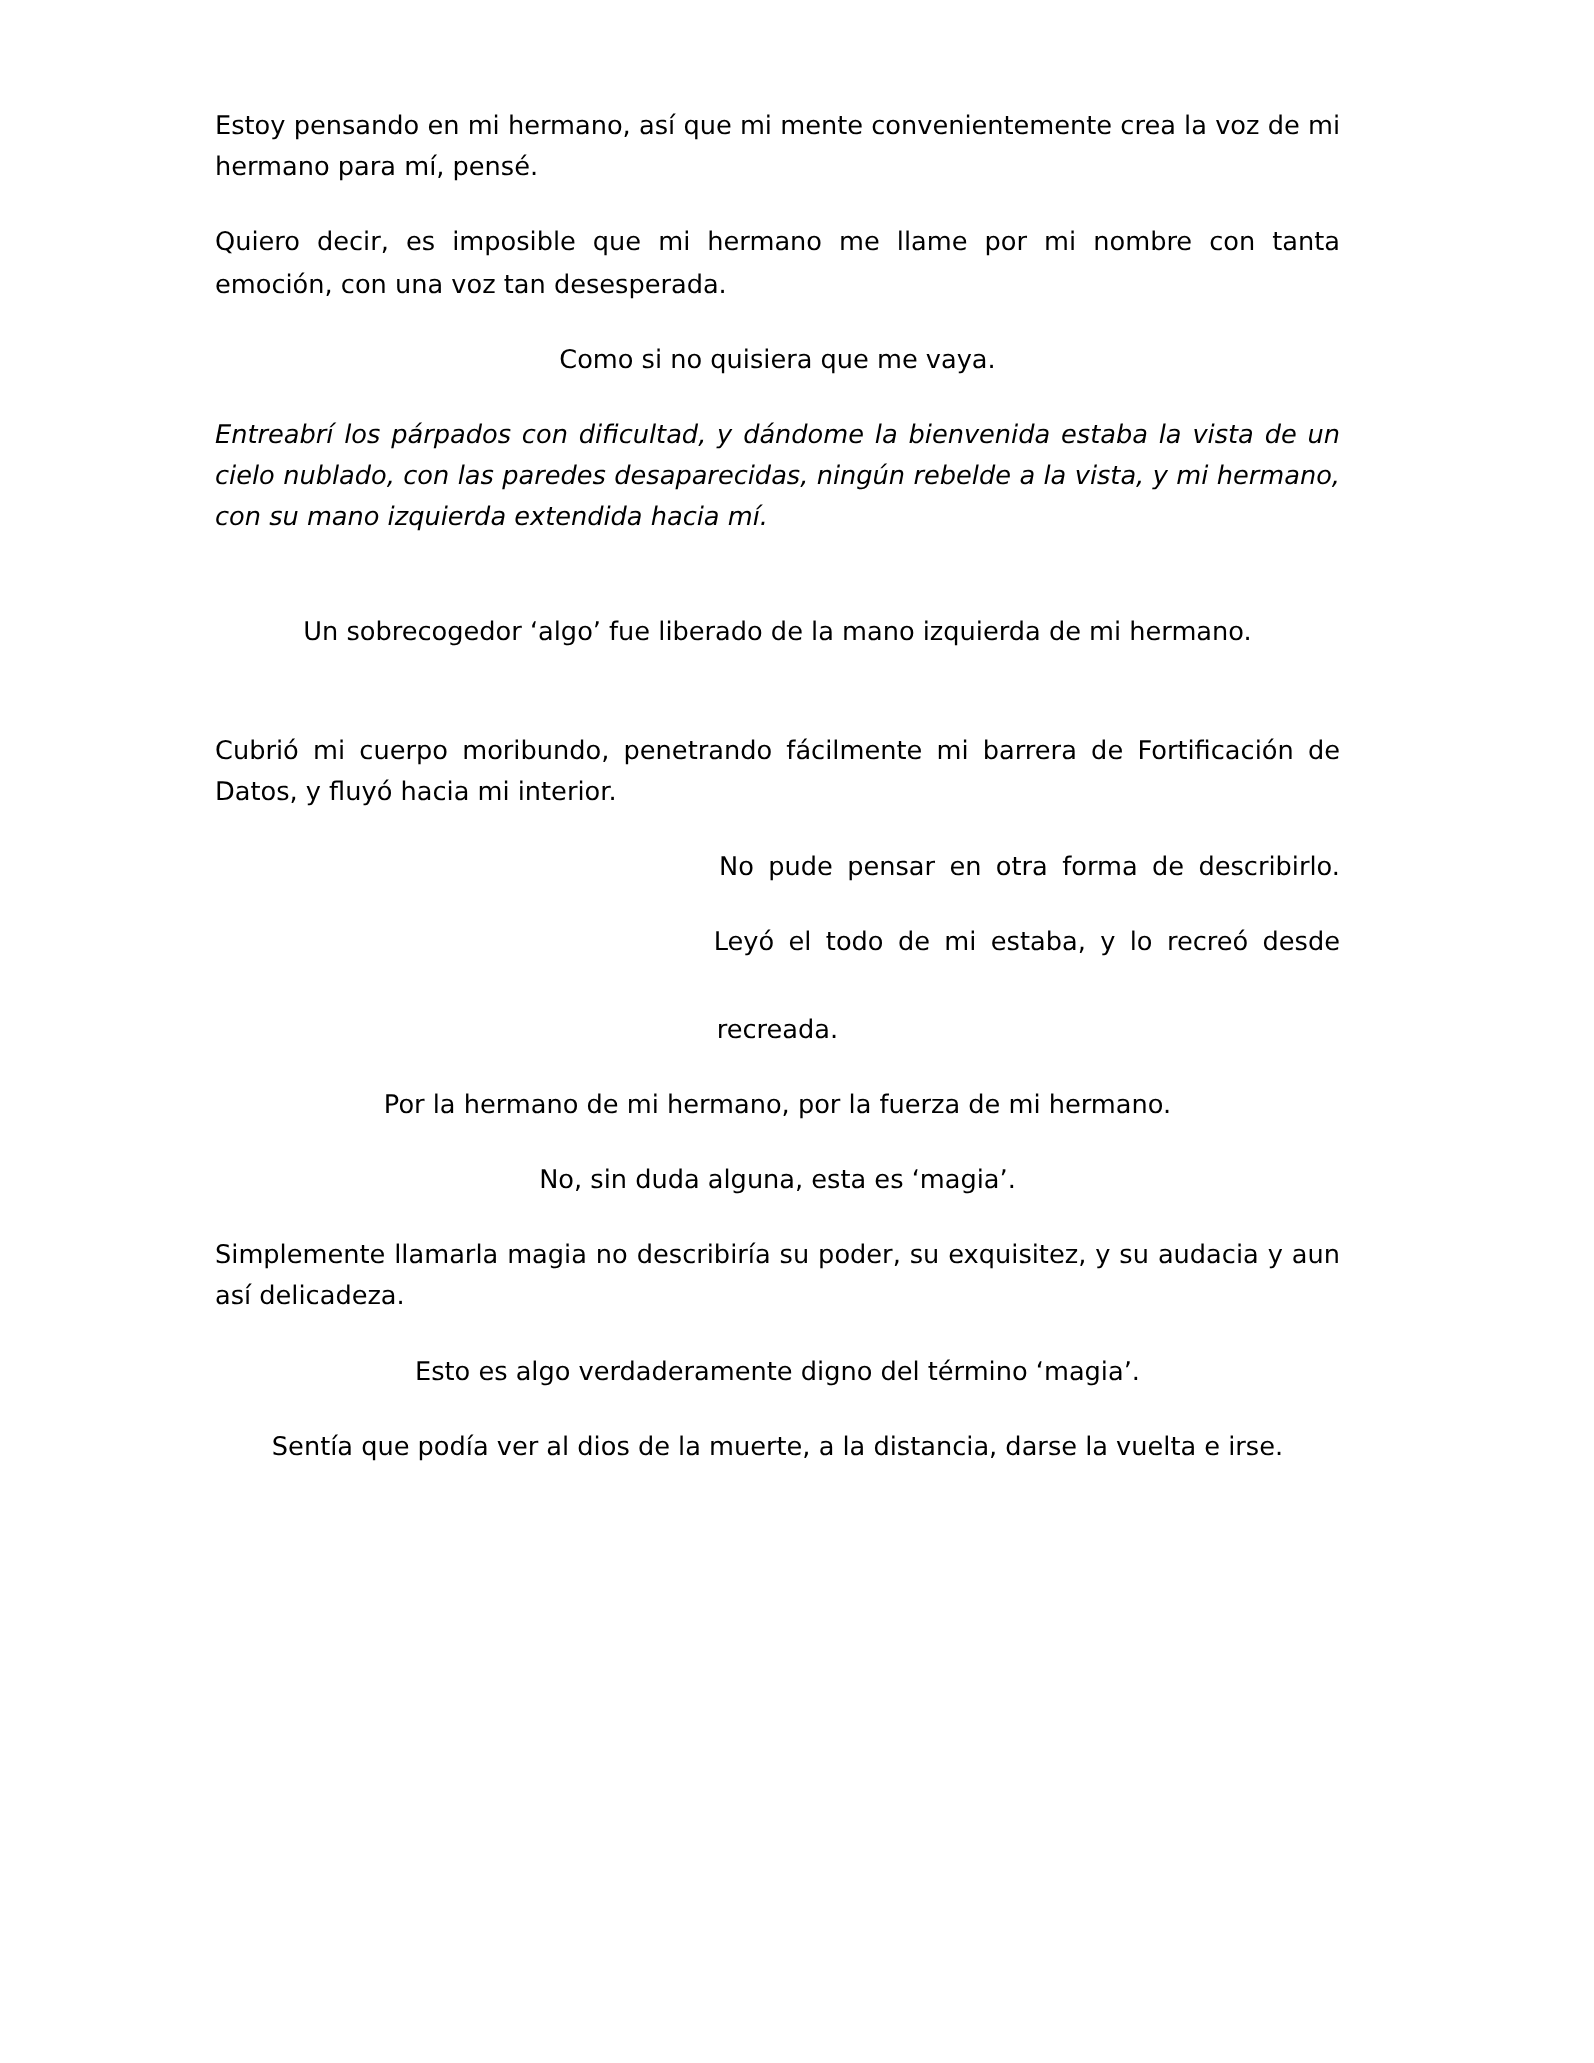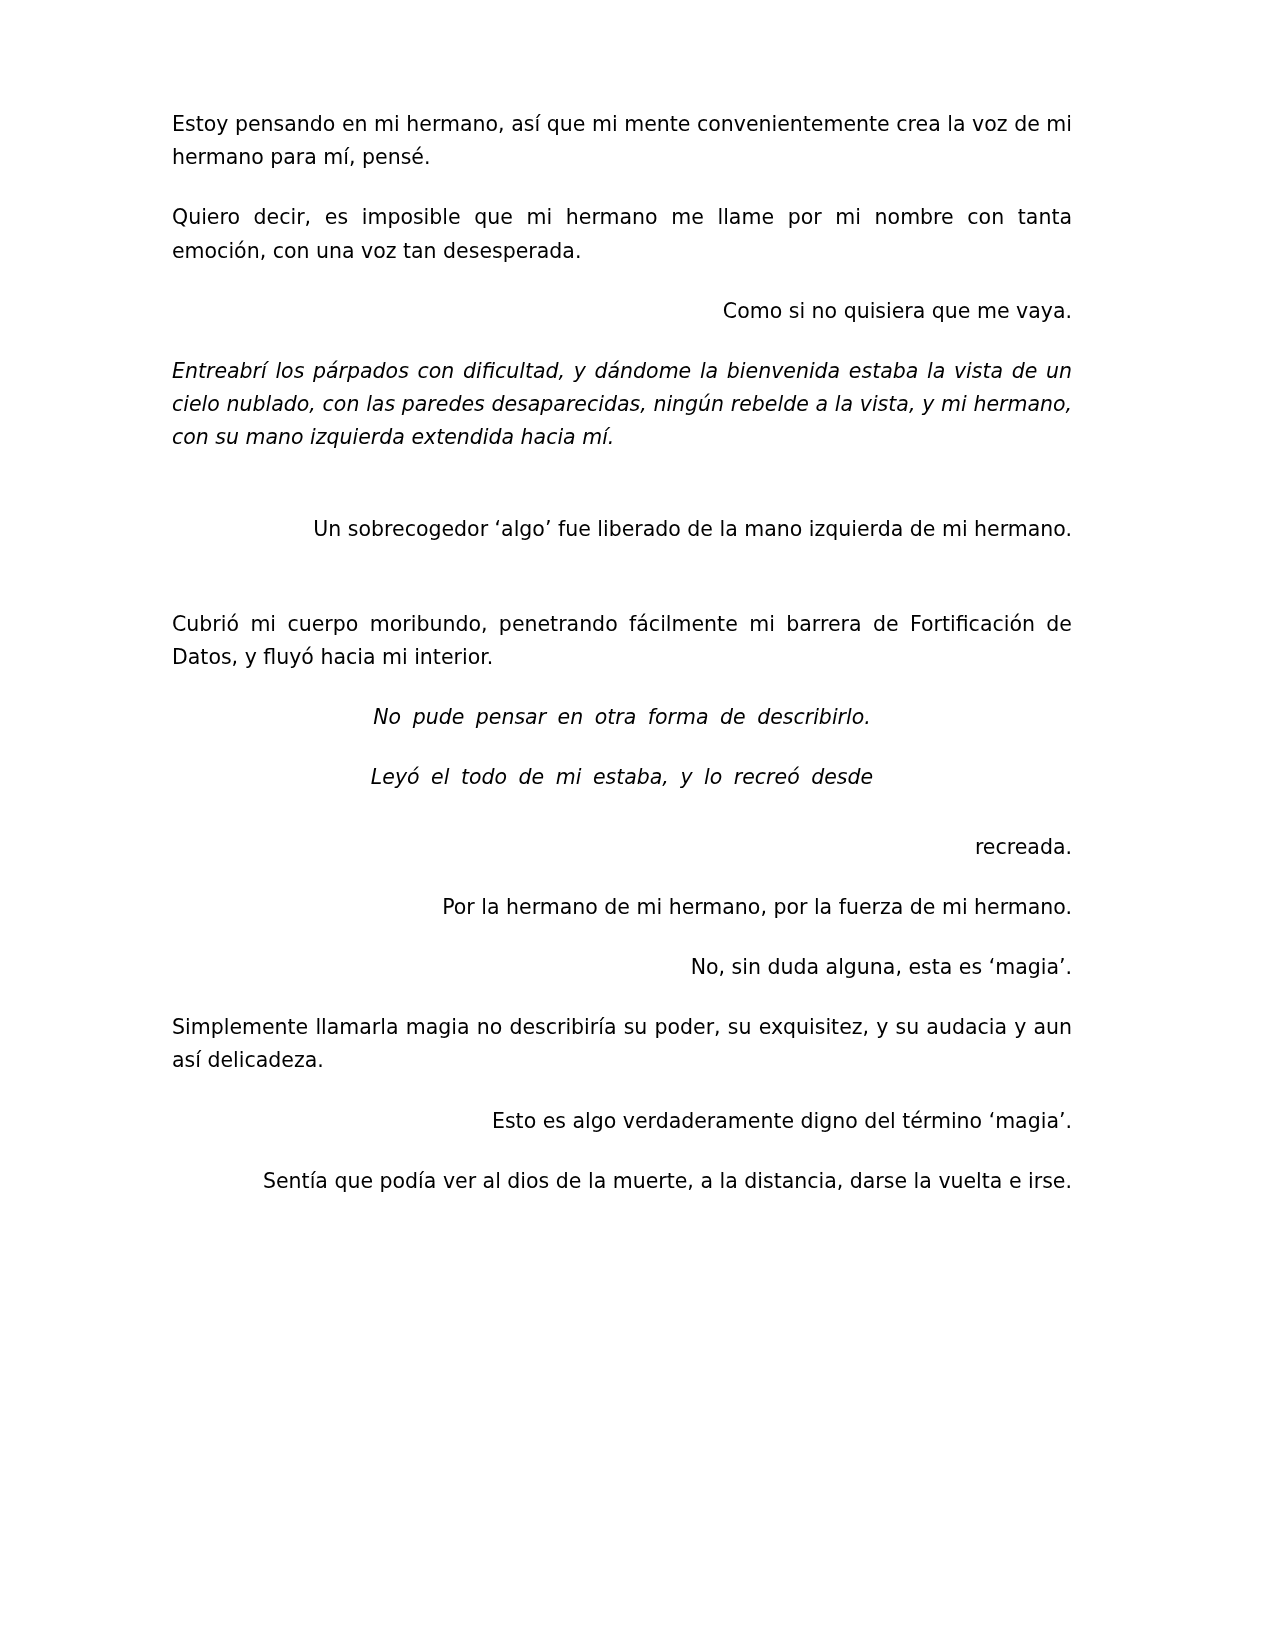--- a/index.html
+++ b/index.html
@@ -12,51 +12,50 @@
     height: 1650px;
     font-family: "DejaVu Sans", sans-serif;
     color: #000000;
   }
   #page {
     position: relative;
     width: 1275px;
     height: 1650px;
     background: #ffffff;
     box-sizing: border-box;
-    padding: 108px 170px 0 172px;
+    padding: 84px 170px 0 172px;
   }
   .doc-body {
     width: 900px;
   }
   p.para {
     margin: 0 0 27px 0;
     font-size: 20.5px;
     line-height: 1.62;
     color: #000000;
     text-align: justify;
     text-justify: inter-word;
   }
   p.para.left {
-    text-align: right;
+    text-align: center;
   }
   p.gap-after {
     margin-bottom: 58px;
     font-style: italic;
   }
   p.gap-after-lg {
     margin-bottom: 62px;
   }
   p.wide-spaced {
     margin-bottom: 36px;
     word-spacing: 3px;
   }
   p.short-justified {
-    text-align: center;
+    text-align: right;
     word-spacing: 5px;
-    font-style: italic;
   }
 </style>
 </head>
 <body>
 
 <div id="page">
   <div class="doc-body">
 
     <p class="para">Estoy pensando en mi hermano, así que mi mente convenientemente crea la voz de mi hermano para mí, pensé.</p>
 

